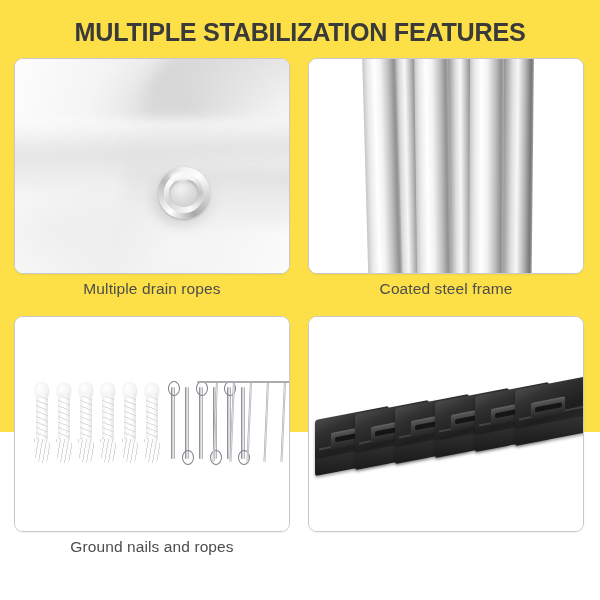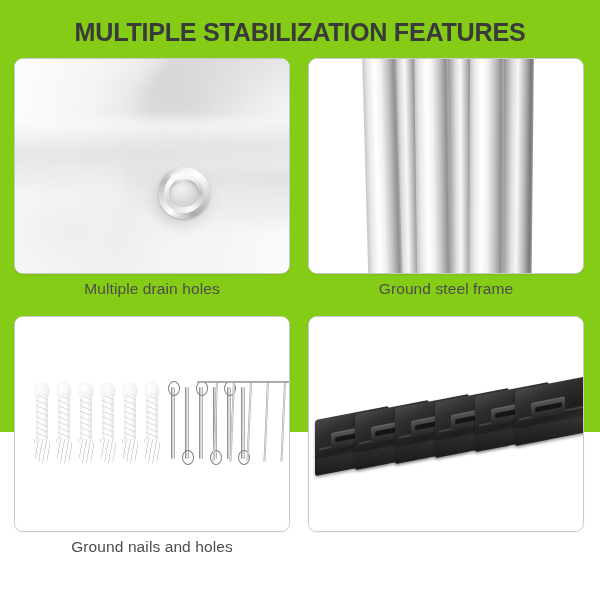--- a/index.html
+++ b/index.html
@@ -11,21 +11,21 @@
     height: 600px;
     background: #ffffff;
     font-family: "Liberation Sans", "DejaVu Sans", sans-serif;
     overflow: hidden;
   }
 
   #page {
     position: relative;
     width: 600px;
     height: 432px;
-    background: #84cc16;
+    background: #fde047;
   }
 
   
   .page-title {
     position: absolute;
     top: 17px;
     left: 0;
     width: 600px;
     text-align: center;
     font-size: 26.5px;
@@ -354,36 +354,36 @@
         <div class="fabric-fold-c"></div>
         <div class="fabric-texture"></div>
         <div class="grommet">
           <div class="grommet-shadow"></div>
           <div class="grommet-outer"></div>
           <div class="grommet-mid"></div>
           <div class="grommet-inner"></div>
           <div class="grommet-hl"></div>
         </div>
       </div>
-      <div class="caption">Multiple drain holes</div>
+      <div class="caption">Multiple drain ropes</div>
     </div>
 
     <div class="feature-cell">
       <div class="panel">
         <div class="frame-bg"></div>
         <div class="tubes" id="tubes">
             <div class="tube" style="left: 0px; width: 34px; background: linear-gradient(90deg, rgb(198, 198, 198) 0%, rgb(232, 232, 232) 14%, rgb(255, 255, 255) 34%, rgb(242, 242, 242) 52%, rgb(194, 194, 194) 74%, rgb(144, 144, 144) 92%, rgb(176, 176, 176) 100%); transform: rotate(-1.6deg); z-index: 2;"></div>
             <div class="tube" style="left: 26px; width: 30px; background: linear-gradient(90deg, rgb(110, 110, 110) 0%, rgb(158, 158, 158) 16%, rgb(222, 222, 222) 38%, rgb(247, 247, 247) 54%, rgb(180, 180, 180) 76%, rgb(119, 119, 119) 93%, rgb(160, 160, 160) 100%); transform: rotate(-1.2deg); z-index: 1;"></div>
             <div class="tube" style="left: 52px; width: 34px; background: linear-gradient(90deg, rgb(198, 198, 198) 0%, rgb(232, 232, 232) 14%, rgb(255, 255, 255) 34%, rgb(242, 242, 242) 52%, rgb(194, 194, 194) 74%, rgb(144, 144, 144) 92%, rgb(176, 176, 176) 100%); transform: rotate(-0.8deg); z-index: 2;"></div>
             <div class="tube" style="left: 82px; width: 30px; background: linear-gradient(90deg, rgb(110, 110, 110) 0%, rgb(158, 158, 158) 16%, rgb(222, 222, 222) 38%, rgb(247, 247, 247) 54%, rgb(180, 180, 180) 76%, rgb(119, 119, 119) 93%, rgb(160, 160, 160) 100%); transform: rotate(-0.3deg); z-index: 1;"></div>
             <div class="tube" style="left: 108px; width: 34px; background: linear-gradient(90deg, rgb(198, 198, 198) 0%, rgb(232, 232, 232) 14%, rgb(255, 255, 255) 34%, rgb(242, 242, 242) 52%, rgb(194, 194, 194) 74%, rgb(144, 144, 144) 92%, rgb(176, 176, 176) 100%); transform: rotate(0.2deg); z-index: 2;"></div>
             <div class="tube" style="left: 138px; width: 34px; background: linear-gradient(90deg, rgb(110, 110, 110) 0%, rgb(158, 158, 158) 16%, rgb(222, 222, 222) 38%, rgb(247, 247, 247) 54%, rgb(180, 180, 180) 76%, rgb(119, 119, 119) 93%, rgb(160, 160, 160) 100%); transform: rotate(0.6deg); z-index: 1;"></div>
           </div>
       </div>
-      <div class="caption">Ground steel frame</div>
+      <div class="caption">Coated steel frame</div>
     </div>
 
     <div class="feature-cell">
       <div class="panel">
         <div class="kit-bg"></div>
         <div id="kit" style="position:absolute;inset:0;">
             <div class="rope" style="left: 18px;">
               <div class="rope-knot"></div>
               <div class="rope-body"></div>
               <div class="rope-tail"></div>
@@ -455,21 +455,21 @@
             </div>
             <div class="nail" style="left: 250px;">
               <div class="nail-head"></div>
               <div class="nail-shaft"></div>
             </div>
             <div class="nail" style="left: 267px;">
               <div class="nail-head"></div>
             </div>
           </div>
       </div>
-      <div class="caption">Ground nails and holes</div>
+      <div class="caption">Ground nails and ropes</div>
     </div>
 
     <div class="feature-cell">
       <div class="panel">
         <div class="bags-bg"></div>
         <div id="bags" style="position:absolute;inset:0;">
             <div class="sandbag" style="left: 6px; top: 96px; z-index: 10;">
               <div class="bag-body"></div>
               <div class="bag-fold"></div>
               <div class="bag-seam"></div>

